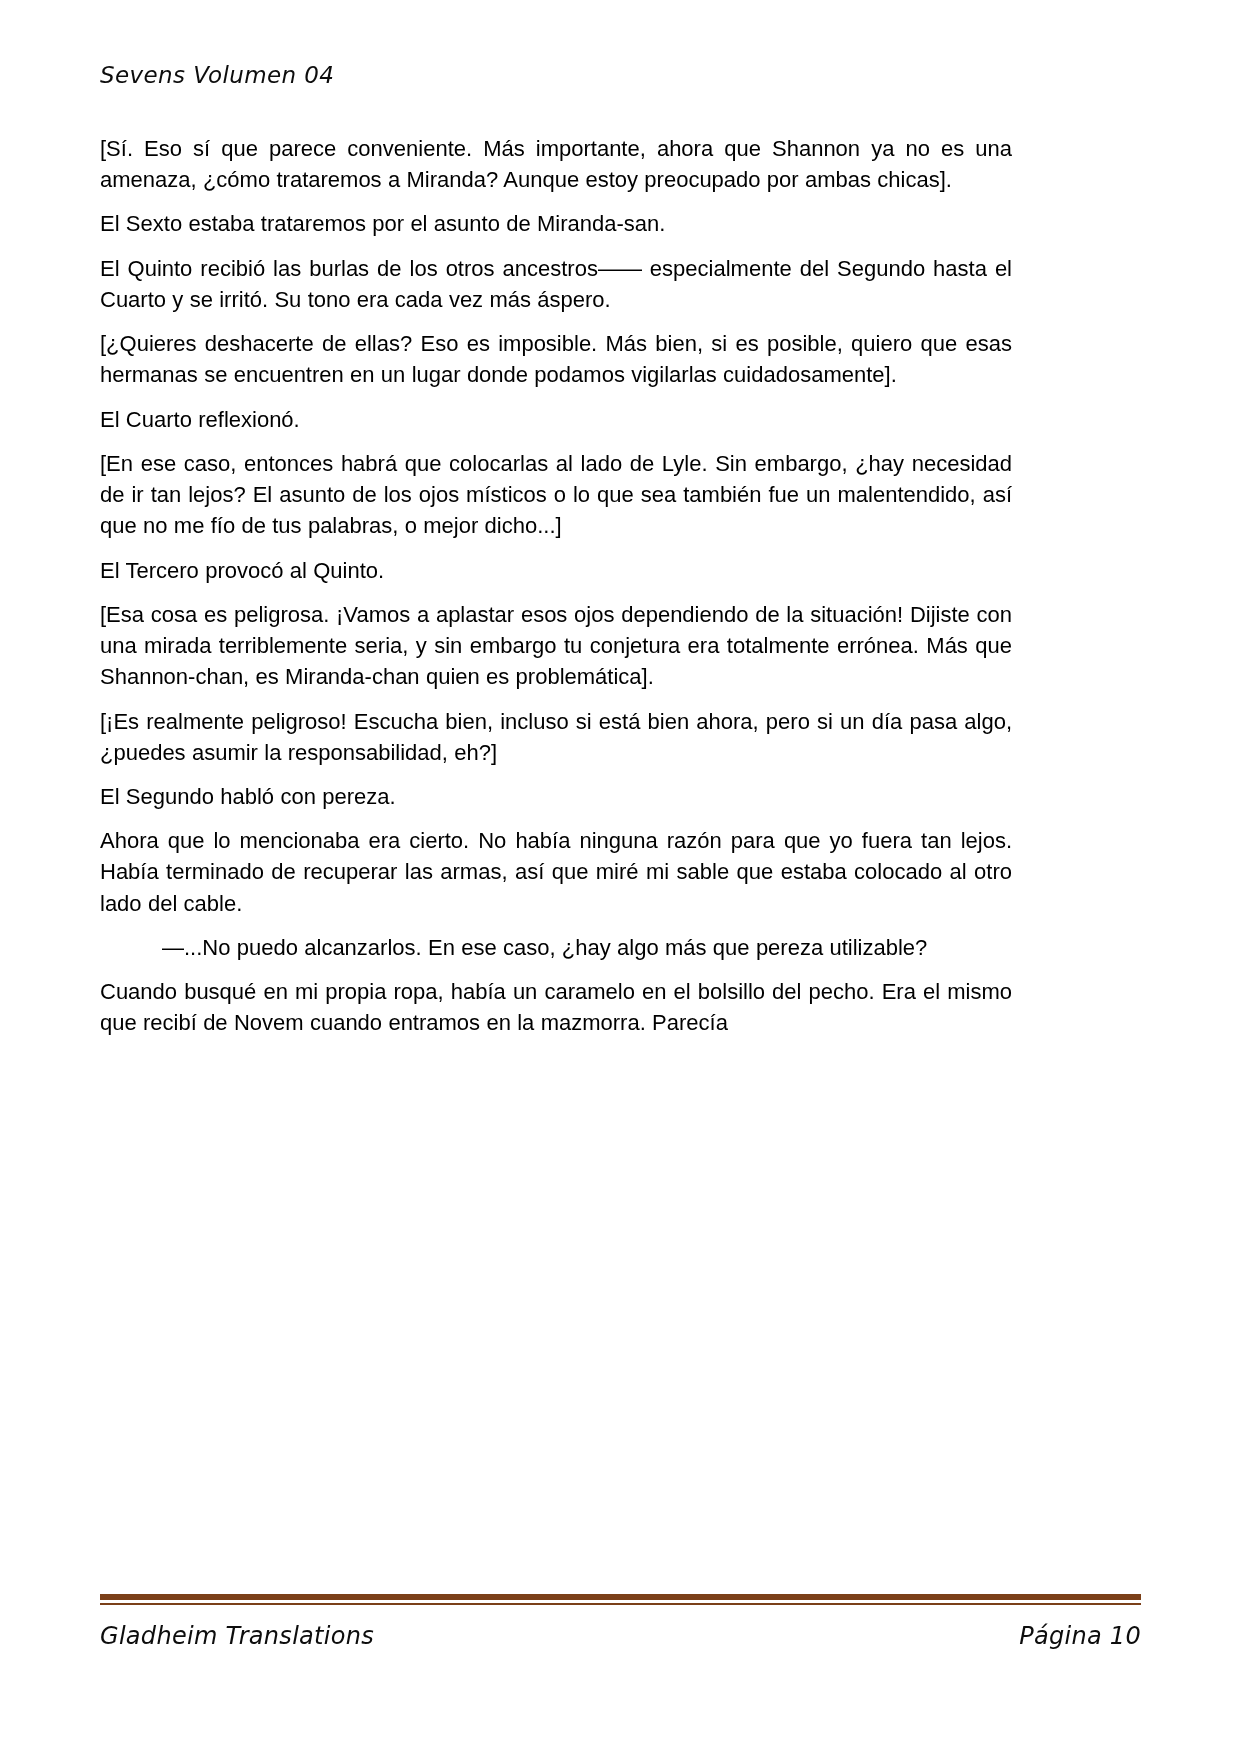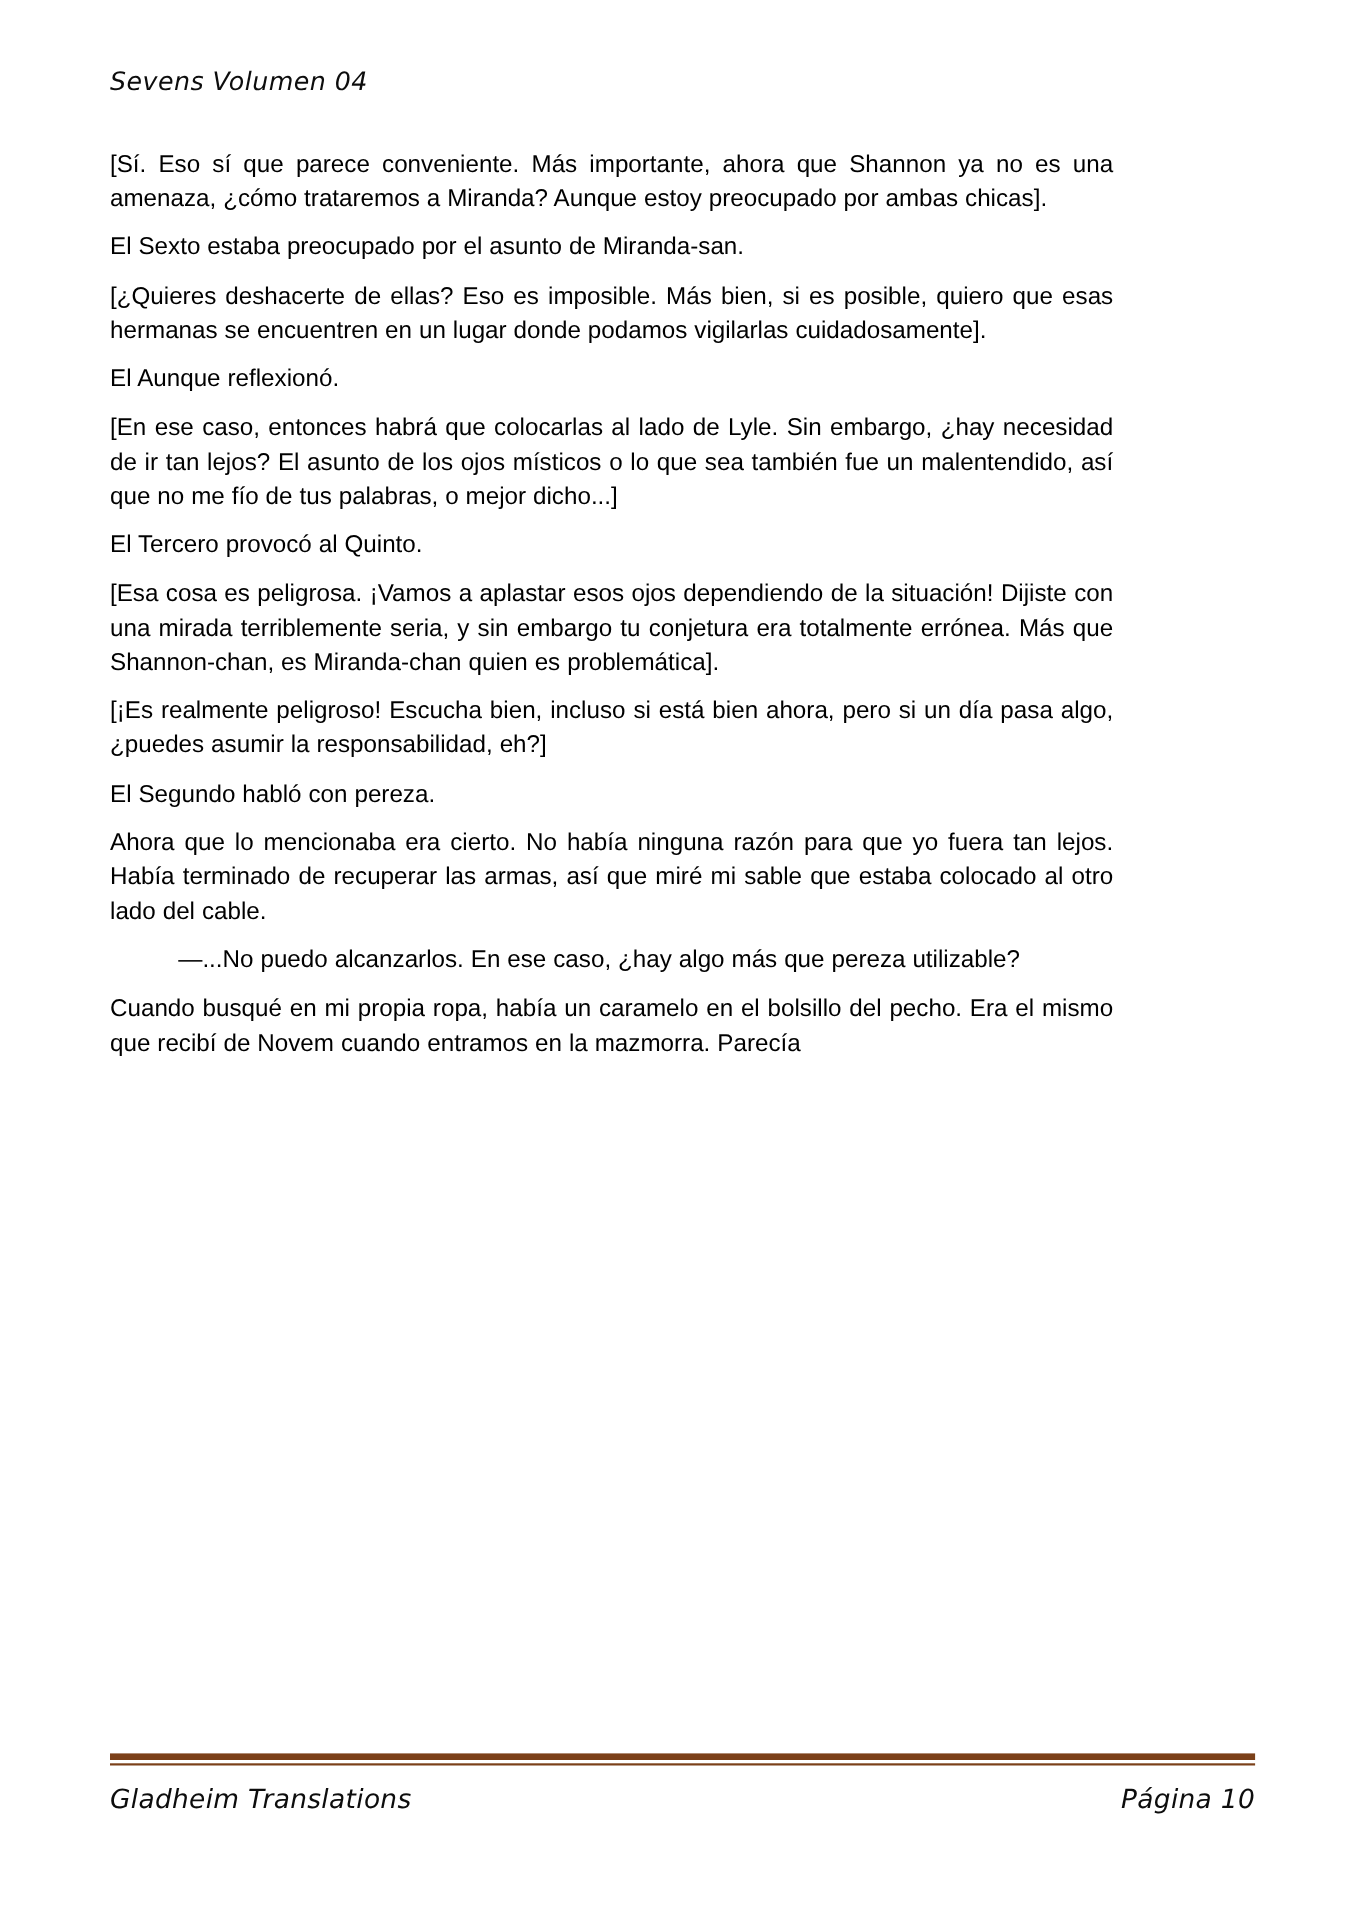--- a/index.html
+++ b/index.html
@@ -116,23 +116,24 @@
 <body>
 
 <div class="page">
 
   <div class="page-header">
     <div class="header-title">Sevens Volumen 04</div>
   </div>
 
   <div class="content">
       <p class="para">[Sí. Eso sí que parece conveniente. Más importante, ahora que Shannon ya no es una amenaza, ¿cómo trataremos a Miranda? Aunque estoy preocupado por ambas chicas].</p>
-      <p class="para">El Sexto estaba preocupado por el asunto de Miranda-san.</p>
+      <p class="para">El Sexto estaba trataremos por el asunto de Miranda-san.</p>
+      <p class="para">El Quinto recibió las burlas de los otros ancestros—— especialmente del Segundo hasta el Cuarto y se irritó. Su tono era cada vez más áspero.</p>
       <p class="para">[¿Quieres deshacerte de ellas? Eso es imposible. Más bien, si es posible, quiero que esas hermanas se encuentren en un lugar donde podamos vigilarlas cuidadosamente].</p>
-      <p class="para">El Aunque reflexionó.</p>
+      <p class="para">El Cuarto reflexionó.</p>
       <p class="para">[En ese caso, entonces habrá que colocarlas al lado de Lyle. Sin embargo, ¿hay necesidad de ir tan lejos? El asunto de los ojos místicos o lo que sea también fue un malentendido, así que no me fío de tus palabras, o mejor dicho...]</p>
       <p class="para">El Tercero provocó al Quinto.</p>
       <p class="para">[Esa cosa es peligrosa. ¡Vamos a aplastar esos ojos dependiendo de la situación! Dijiste con una mirada terriblemente seria, y sin embargo tu conjetura era totalmente errónea. Más que Shannon-chan, es Miranda-chan quien es problemática].</p>
       <p class="para">[¡Es realmente peligroso! Escucha bien, incluso si está bien ahora, pero si un día pasa algo, ¿puedes asumir la responsabilidad, eh?]</p>
       <p class="para">El Segundo habló con pereza.</p>
       <p class="para">Ahora que lo mencionaba era cierto. No había ninguna razón para que yo fuera tan lejos. Había terminado de recuperar las armas, así que miré mi sable que estaba colocado al otro lado del cable.</p>
       <p class="para indent">—...No puedo alcanzarlos. En ese caso, ¿hay algo más que pereza utilizable?</p>
       <p class="para">Cuando busqué en mi propia ropa, había un caramelo en el bolsillo del pecho. Era el mismo que recibí de Novem cuando entramos en la mazmorra. Parecía</p>
     </div>
 

